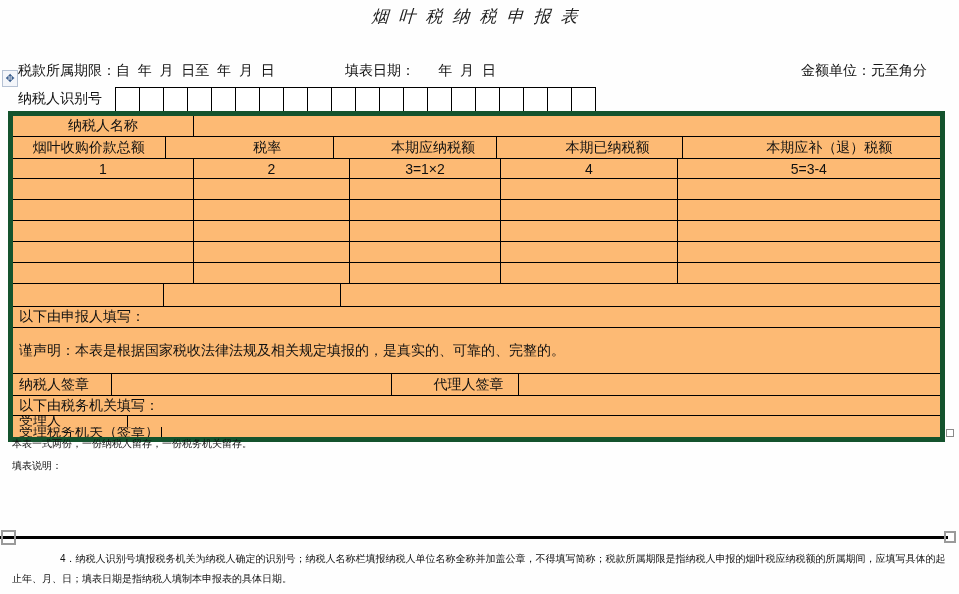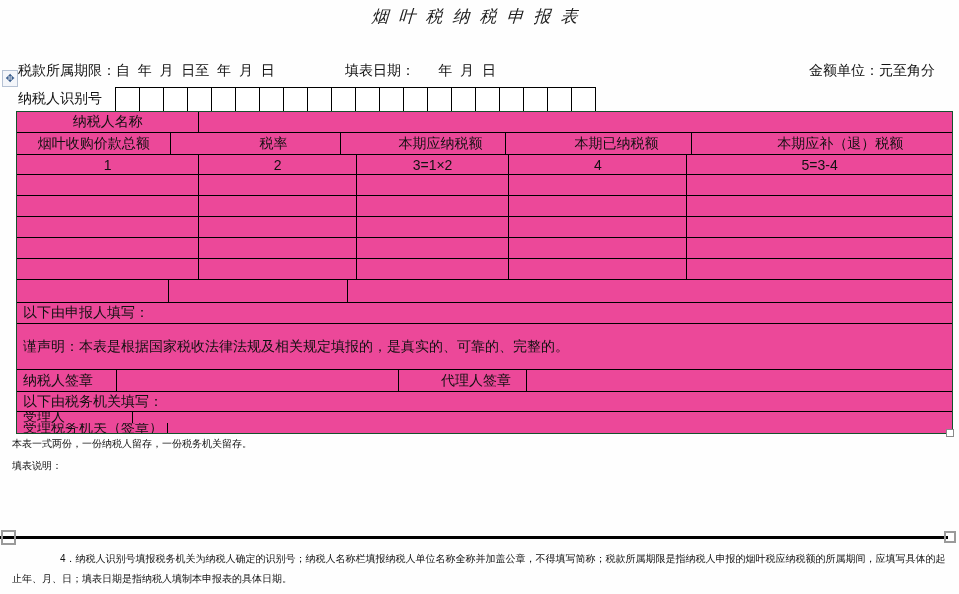--- a/index.html
+++ b/index.html
@@ -31,37 +31,37 @@
     width: 16px; height: 17px;
     border: 1px solid #b6c2d4;
     background: #f4f6fa;
     display: flex; align-items: center; justify-content: center;
     cursor: move;
   }
   .move-glyph { font-size: 11px; color: #3c5f8e; line-height: 1; }
   .meta-label { position: absolute; top: 62px; font-size: 14px; white-space: pre; }
   .meta-period { left: 18px; }
   .meta-filldate { left: 345px; }
-  .meta-unit { right: 24px; }
+  .meta-unit { right: 32px; }
   .id-label { position: absolute; left: 18px; top: 90px; font-size: 14px; }
   .id-boxes { position: absolute; left: 115px; top: 87px; display: flex; }
   .id-box {
     width: 25px; height: 25px;
     border: 1px solid #000;
     margin-left: -1px;
     background: #fff;
   }
   .id-box:first-child { margin-left: 0; }
 
   .form-table {
     position: absolute;
-    left: 16px; top: 111px;
+    left: 8px; top: 111px;
     width: 937px;
-    border: 1px solid #14532d;
-    background: #ec4899;
+    border: 5px solid #14532d;
+    background: #fdba74;
     font-size: 14px;
   }
   .frow { display: flex; border-bottom: 1px solid #000; }
   .frow.last { border-bottom: none; flex-direction: column; }
   .fcell {
     display: flex; align-items: center;
     overflow: hidden;
     border-right: 1px solid #000;
   }
   .fcell:last-child { border-right: none; }

